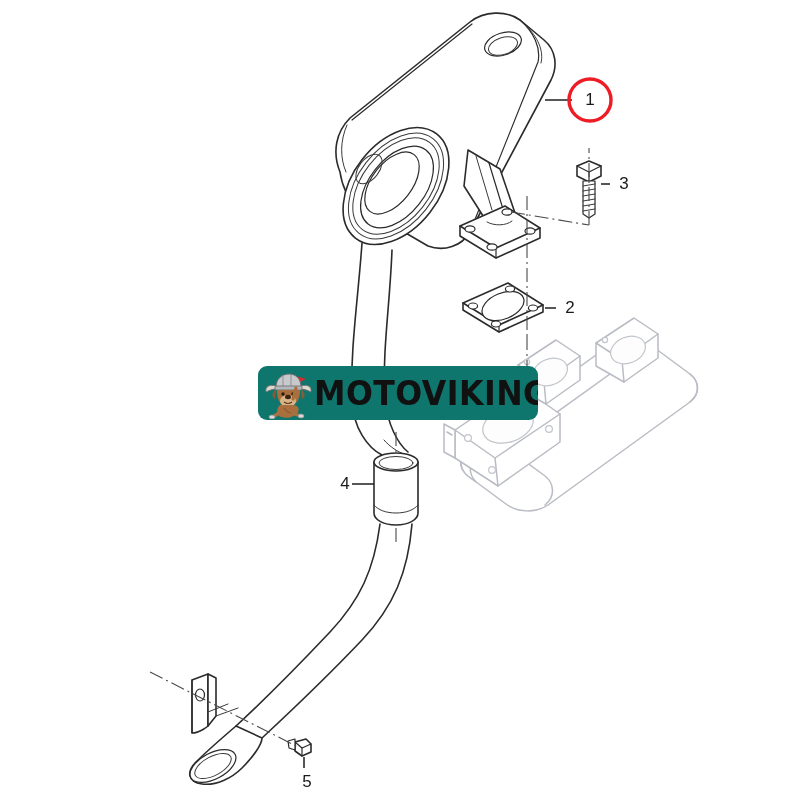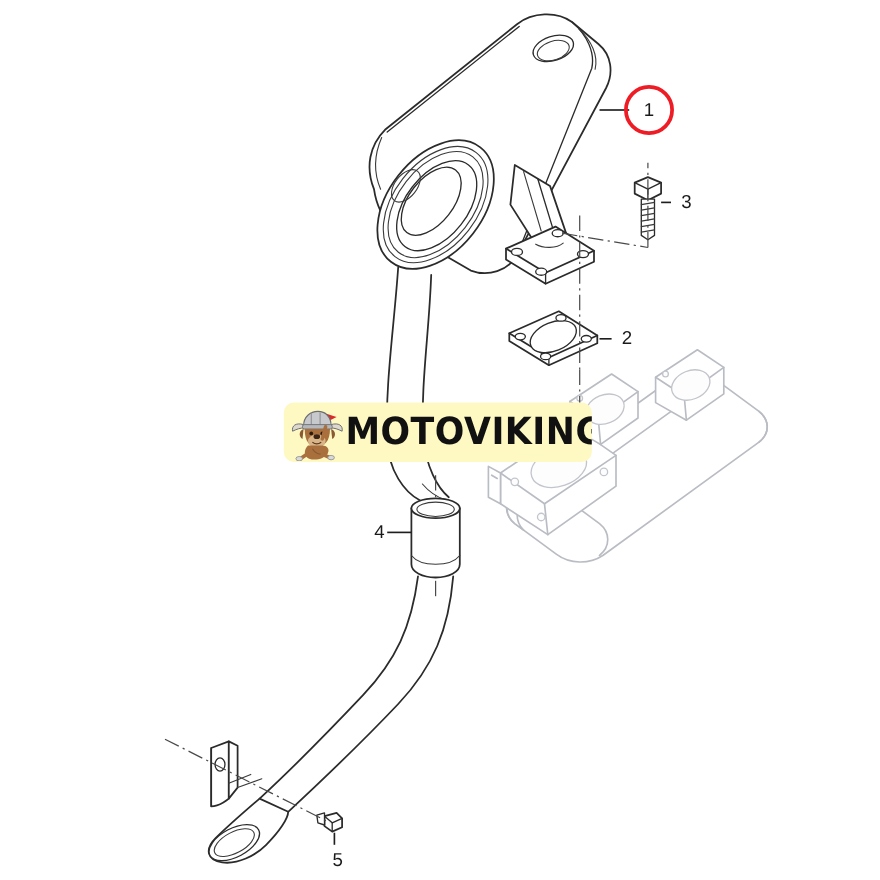--- a/index.html
+++ b/index.html
@@ -33,21 +33,21 @@
     line-height: 1;
     text-align: center;
     width: 24px;
   }
   .watermark {
     position: absolute;
     left: 258px;
     top: 366px;
     width: 280px;
     height: 54px;
-    background: #fef9c3;
+    background: #0f766e;
     border-radius: 9px;
     display: flex;
     align-items: center;
     overflow: hidden;
   }
   .wm-mascot {
     position: relative;
     width: 56px;
     height: 52px;
     flex: 0 0 56px;

